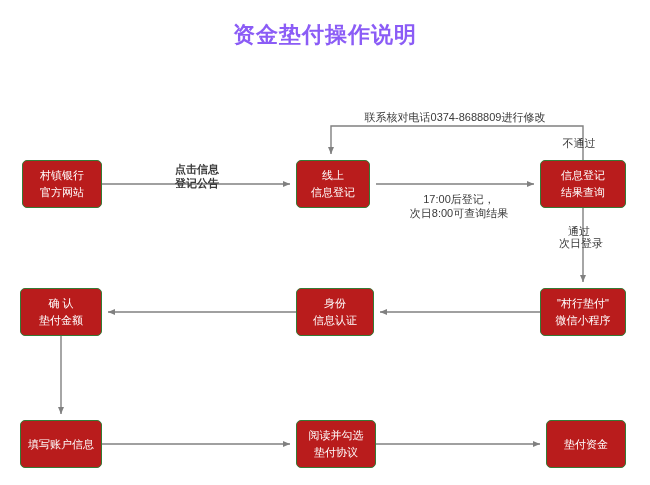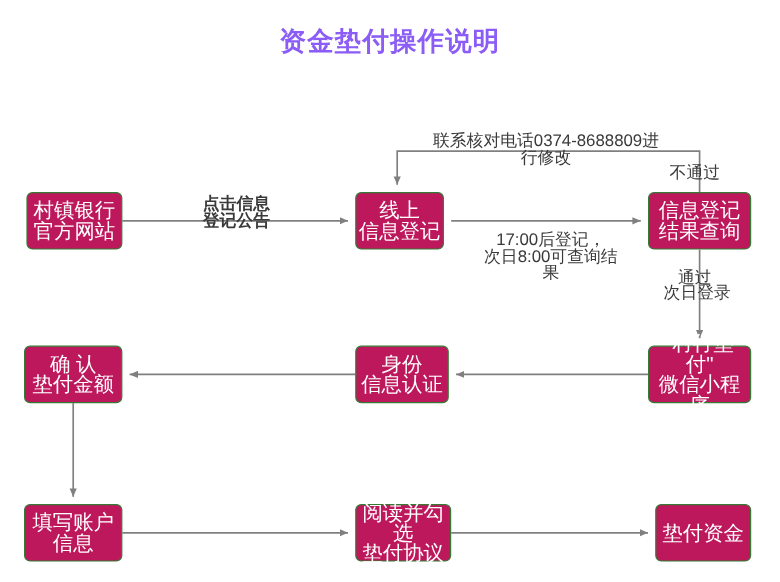--- a/index.html
+++ b/index.html
@@ -27,36 +27,36 @@
     width: 650px;
     text-align: center;
     font-size: 22px;
     font-weight: bold;
     color: #8b5cf6;
     letter-spacing: 1px;
   }
   .node {
     position: absolute;
     box-sizing: border-box;
-    background: #be185d;
+    background: #b91c1c;
     border: 1px solid #357a35;
     border-radius: 5px;
     color: #ffffff;
-    font-size: 17px;
+    font-size: 11px;
     line-height: 17px;
     display: flex;
     align-items: center;
     justify-content: center;
     text-align: center;
     white-space: pre-line;
     padding: 2px;
   }
   .edge-label {
     position: absolute;
-    font-size: 14px;
+    font-size: 11px;
     line-height: 14px;
     color: #3a3a3a;
     text-align: center;
     white-space: pre-line;
   }
   svg.edges {
     position: absolute;
     left: 0; top: 0;
     width: 650px;
     height: 485px;

